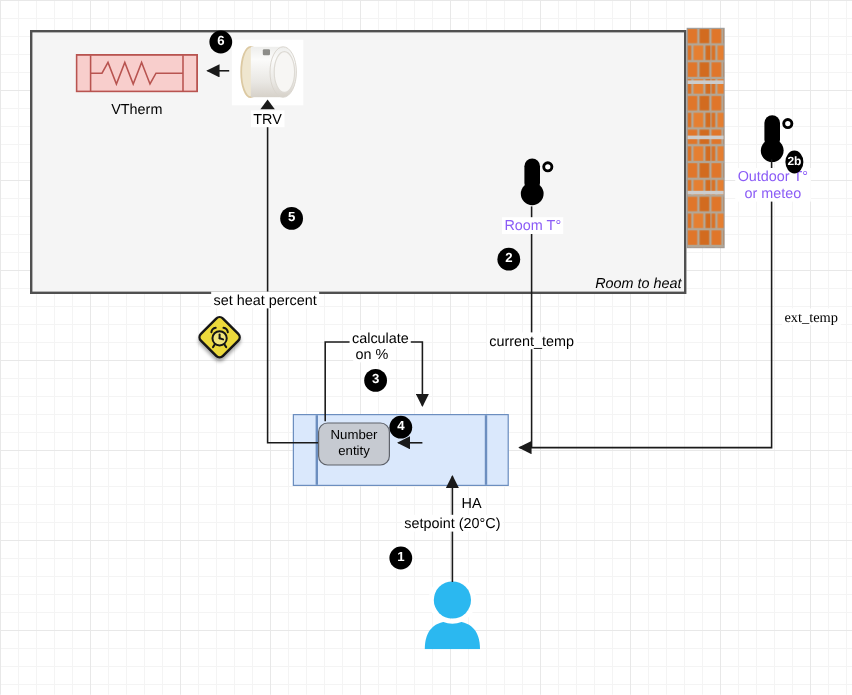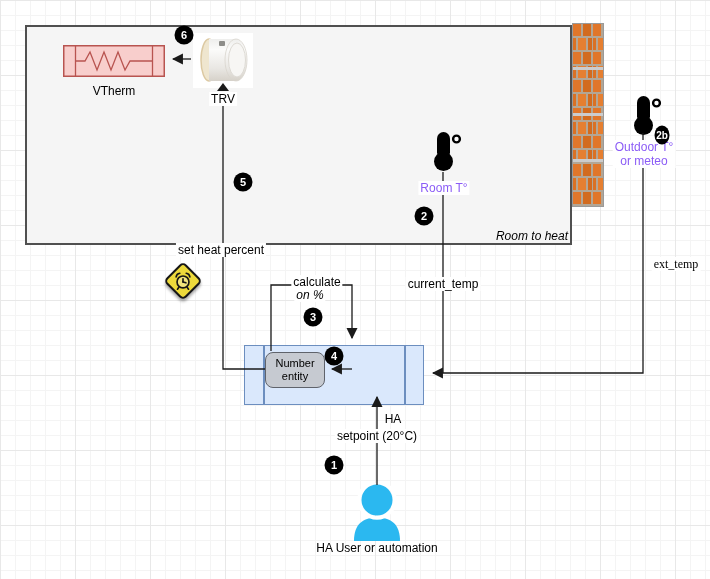--- a/index.html
+++ b/index.html
@@ -155,21 +155,20 @@
     <span>Number entity</span>
   </div>
 
   <div class="abs node" style="left:351px;top:483px;">
     <svg width="52" height="58" viewBox="0 0 52 58">
       <path d="M3,58 C3,42 11,34.5 26,34.5 C41,34.5 49,42 49,58 Z" fill="#2bb8f0"></path>
       <circle cx="26" cy="17" r="18" fill="none" stroke="#ffffff" stroke-width="3.5"></circle>
       <circle cx="26" cy="17" r="15.5" fill="#2bb8f0"></circle>
     </svg>
   </div>
-  <div class="lbl nobg" style="left:377px;top:541px;">HA User or automation</div>
 
   <svg class="abs overlay" width="710" height="579" viewBox="0 0 710 579">
     <defs>
       <marker id="arr" viewBox="0 0 10 10" refX="9" refY="5" markerWidth="8.5" markerHeight="8.5" orient="auto-start-reverse">
         <path d="M0,0 L10,5 L0,10 z" fill="#1a1a1a"></path>
       </marker>
     </defs>
     <g fill="none" stroke="#1a1a1a" stroke-width="1.3">
       <path d="M191,59 H173" marker-end="url(#arr)"></path>
       <path d="M265,369 H223 V105"></path>
@@ -177,21 +176,21 @@
       <path d="M443,172 V373"></path>
       <path d="M643,133 V373 H433" marker-end="url(#arr)"></path>
       <path d="M377,485 V397" marker-end="url(#arr)"></path>
       <path d="M352,369 H332" marker-end="url(#arr)"></path>
     </g>
     <polygon points="217,91 229,91 223,83" fill="#1a1a1a"></polygon>
   </svg>
 
   <div class="lbl" style="left:221px;top:243px;">set heat percent</div>
   <div class="lbl" style="left:293px;top:275px;margin-left:24px;">calculate</div>
-  <div class="lbl" style="left:310px;top:288px;font-style:italic;">on %</div>
+  <div class="lbl" style="left:310px;top:288px;">on %</div>
   <div class="lbl" style="left:443px;top:277px;">current_temp</div>
   <div class="lbl" style="left:676px;top:257px;font-family:Liberation Serif, serif;">ext_temp</div>
   <div class="lbl" style="left:377px;top:429px;">setpoint (20°C)</div>
 
   <div class="badge" style="left:334px;top:465px;">1</div>
   <div class="badge" style="left:424px;top:216px;">2</div>
   <div class="badge wide" style="left:662px;top:135px;">2b</div>
   <div class="badge" style="left:313px;top:317px;">3</div>
   <div class="badge" style="left:334px;top:356px;">4</div>
   <div class="badge" style="left:243px;top:182px;">5</div>

